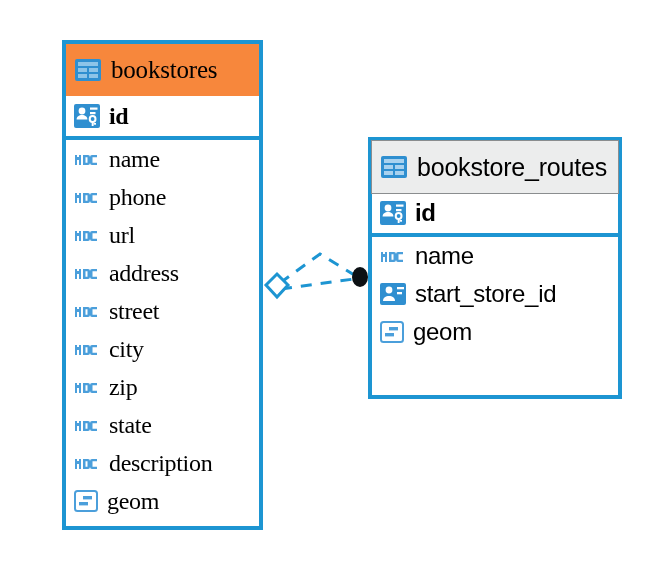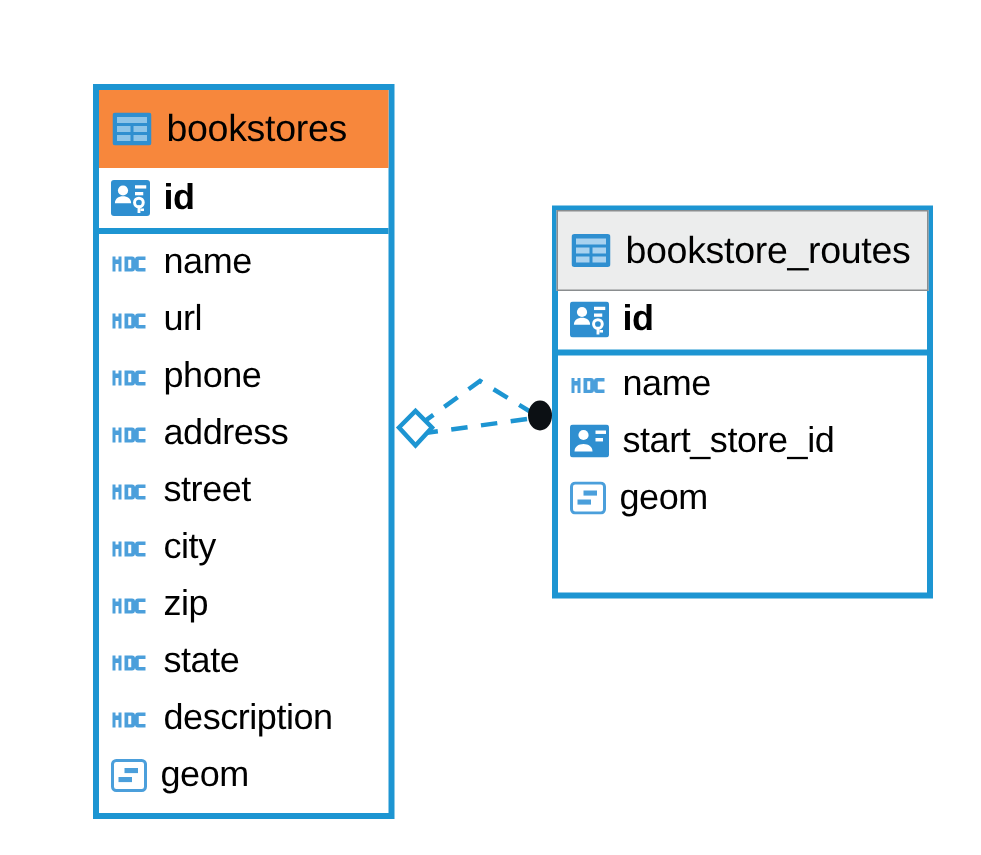--- a/index.html
+++ b/index.html
@@ -17,23 +17,24 @@
 
   
   .er-table {
     position: absolute;
     box-sizing: border-box;
     background: #ffffff;
     border: 4px solid #1d95d2;
   }
   #table-bookstores {
     left: 62px;
-    top: 56px;
+    top: 40px;
     width: 201px;
     height: 490px;
+    font-family: Liberation Serif, serif;
   }
   #table-bookstore-routes {
     left: 368px;
     top: 137px;
     width: 254px;
     height: 262px;
     border-color: #1d95d2;
   }
 
   
@@ -149,30 +150,30 @@
       </span>
       <span class="row-label">name</span>
     </div>
 
     <div class="row">
       <span class="icon icon-abc">
         <svg viewBox="0 0 26 14" width="26" height="14">
           <path d="M1 13V3h2v2h2V3h2v10H5V8H3v5zM9 13V3h5a2 2 0 0 1 2 2v6a2 2 0 0 1-2 2zm2.5-2.2h2V5.2h-2zM18 13a2 2 0 0 1-2-2V5a2 2 0 0 1 2-2h5v2.3h-4.5v5.4H23V13z" fill="#4b9fdb"></path>
         </svg>
       </span>
+      <span class="row-label">phone</span>
+    </div>
+
+    <div class="row">
+      <span class="icon icon-abc">
+        <svg viewBox="0 0 26 14" width="26" height="14">
+          <path d="M1 13V3h2v2h2V3h2v10H5V8H3v5zM9 13V3h5a2 2 0 0 1 2 2v6a2 2 0 0 1-2 2zm2.5-2.2h2V5.2h-2zM18 13a2 2 0 0 1-2-2V5a2 2 0 0 1 2-2h5v2.3h-4.5v5.4H23V13z" fill="#4b9fdb"></path>
+        </svg>
+      </span>
       <span class="row-label">url</span>
-    </div>
-
-    <div class="row">
-      <span class="icon icon-abc">
-        <svg viewBox="0 0 26 14" width="26" height="14">
-          <path d="M1 13V3h2v2h2V3h2v10H5V8H3v5zM9 13V3h5a2 2 0 0 1 2 2v6a2 2 0 0 1-2 2zm2.5-2.2h2V5.2h-2zM18 13a2 2 0 0 1-2-2V5a2 2 0 0 1 2-2h5v2.3h-4.5v5.4H23V13z" fill="#4b9fdb"></path>
-        </svg>
-      </span>
-      <span class="row-label">phone</span>
     </div>
 
     <div class="row">
       <span class="icon icon-abc">
         <svg viewBox="0 0 26 14" width="26" height="14">
           <path d="M1 13V3h2v2h2V3h2v10H5V8H3v5zM9 13V3h5a2 2 0 0 1 2 2v6a2 2 0 0 1-2 2zm2.5-2.2h2V5.2h-2zM18 13a2 2 0 0 1-2-2V5a2 2 0 0 1 2-2h5v2.3h-4.5v5.4H23V13z" fill="#4b9fdb"></path>
         </svg>
       </span>
       <span class="row-label">address</span>
     </div>

